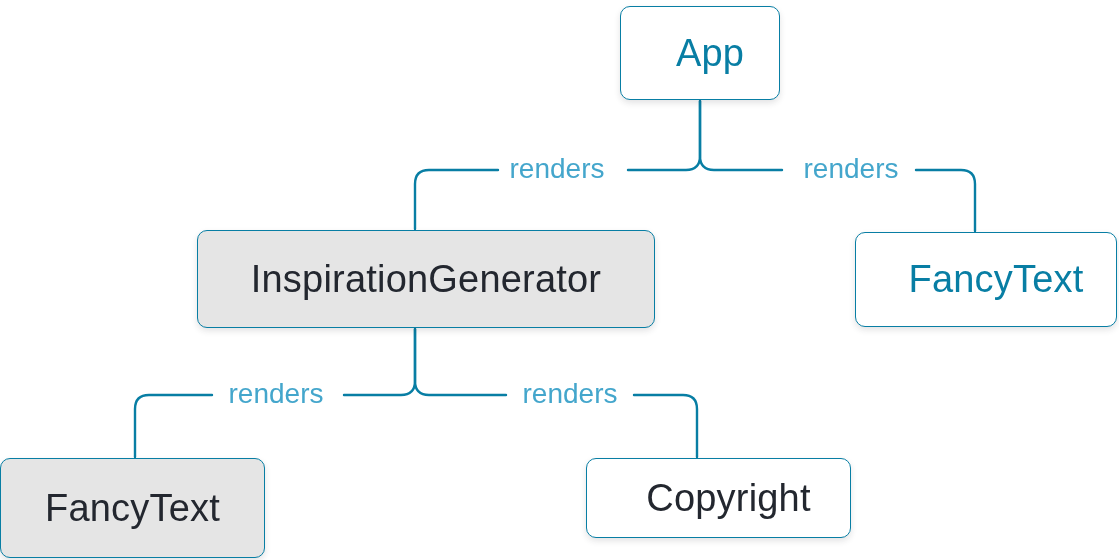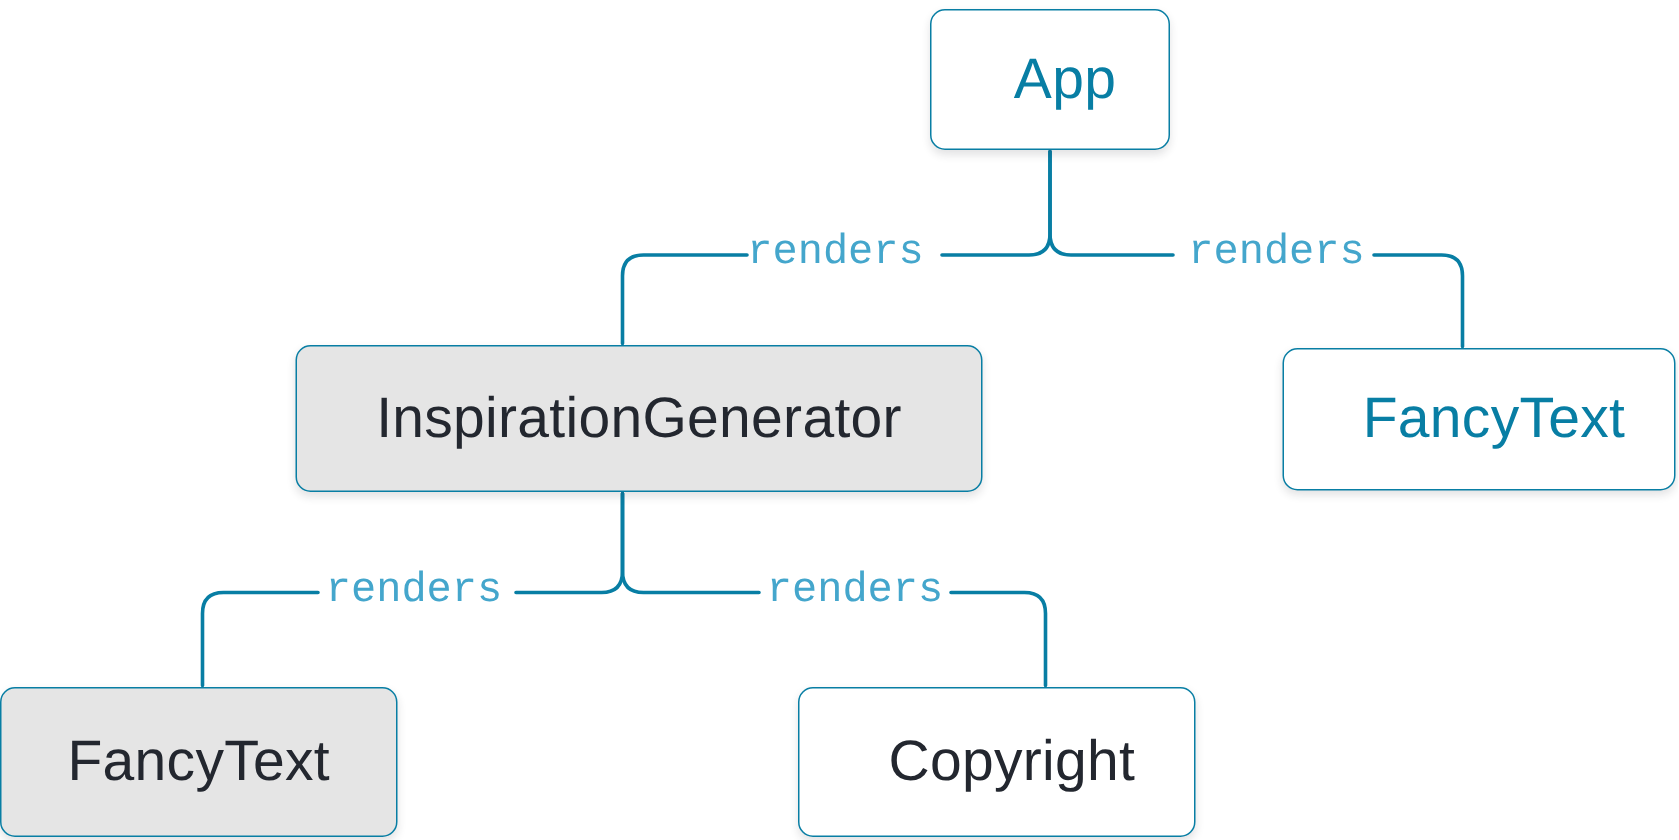--- a/index.html
+++ b/index.html
@@ -43,31 +43,30 @@
   }
   .bg-white  { background: #FFFFFF; padding-left: 20px; }
   .bg-cream  { background: #e5e5e5; }
   .text-blue { color: #087EA4; }
   .text-dark { color: #23272F; }
 
   #node-app                  { left: 620px; top: 6px;   width: 160px; height: 94px; }
   #node-inspiration-gen      { left: 197px; top: 230px; width: 458px; height: 98px; }
   #node-fancy-text-top       { left: 855px; top: 232px; width: 262px; height: 95px; }
   #node-fancy-text-bottom    { left: 0px;   top: 458px; width: 265px; height: 100px; }
-  #node-copyright            { left: 532px; top: 458px; width: 265px; height: 100px; }
+  #node-copyright            { left: 586px; top: 458px; width: 265px; height: 80px; }
 
   .edge-label {
     position: absolute;
     transform: translate(-50%, -50%);
     color: #44A6CC;
     font-size: 28px;
     font-weight: 500;
     white-space: nowrap;
     background: transparent;
-    font-family: Liberation Mono, monospace;
   }
   #edge-label-0 { left: 557px; top: 169px; }
   #edge-label-1 { left: 851px; top: 169px; }
   #edge-label-2 { left: 276px; top: 394px; }
   #edge-label-3 { left: 570px; top: 394px; }
 </style>
 </head>
 <body>
 
 <div class="canvas">

